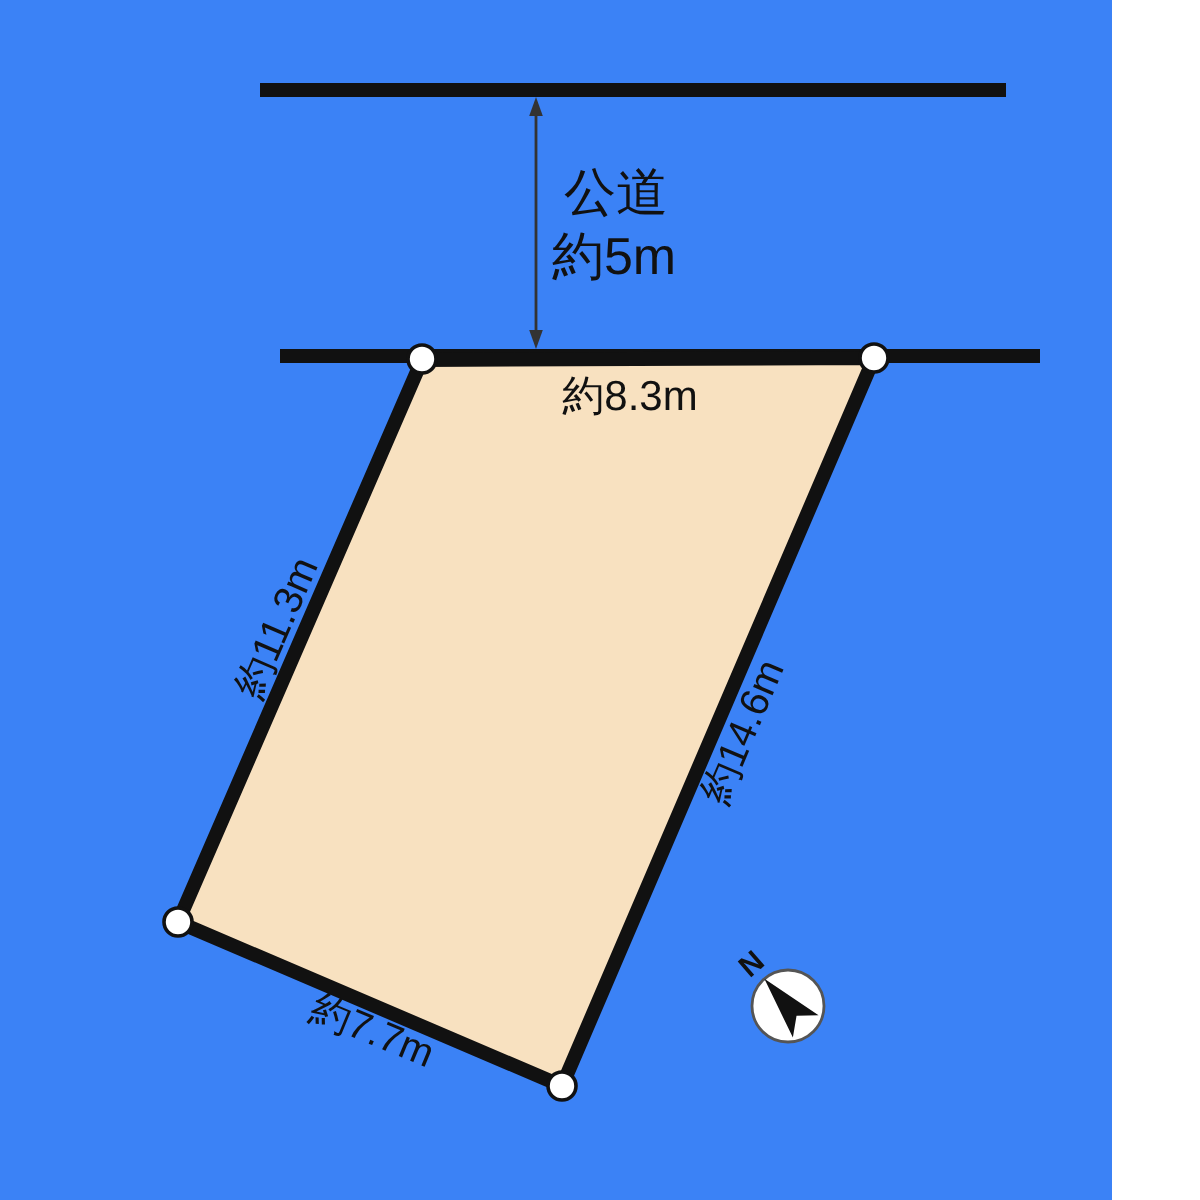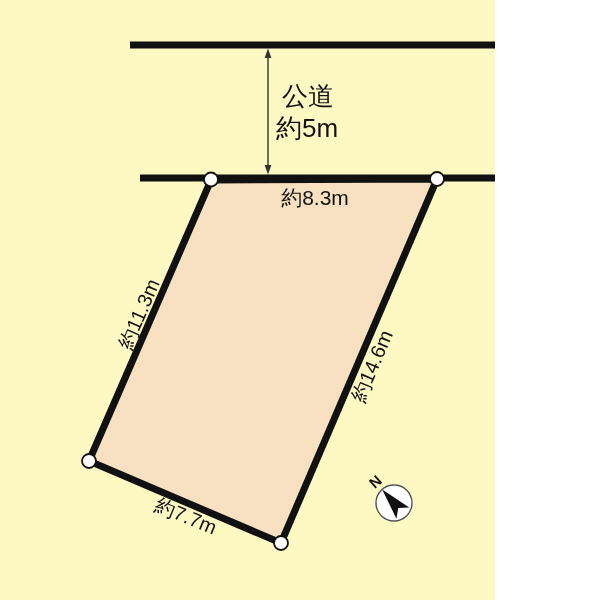--- a/index.html
+++ b/index.html
@@ -3,23 +3,23 @@
 <meta charset="utf-8">
 <style>
   html, body {
     margin: 0;
     padding: 0;
     background: #ffffff;
     font-family: "Liberation Sans", sans-serif;
   }
   #canvas {
     position: relative;
-    width: 495px;
+    width: 556px;
     height: 600px;
-    background: #fef9c3;
+    background: #3b82f6;
     overflow: hidden;
   }
   svg text {
     font-family: "Liberation Sans", sans-serif;
     fill: #111111;
   }
   .dim-label { font-size: 20px; }
   .dim-label-top { font-size: 21px; }
   .road-label { font-size: 26px; }
   .north-label { font-size: 15px; font-weight: bold; }

